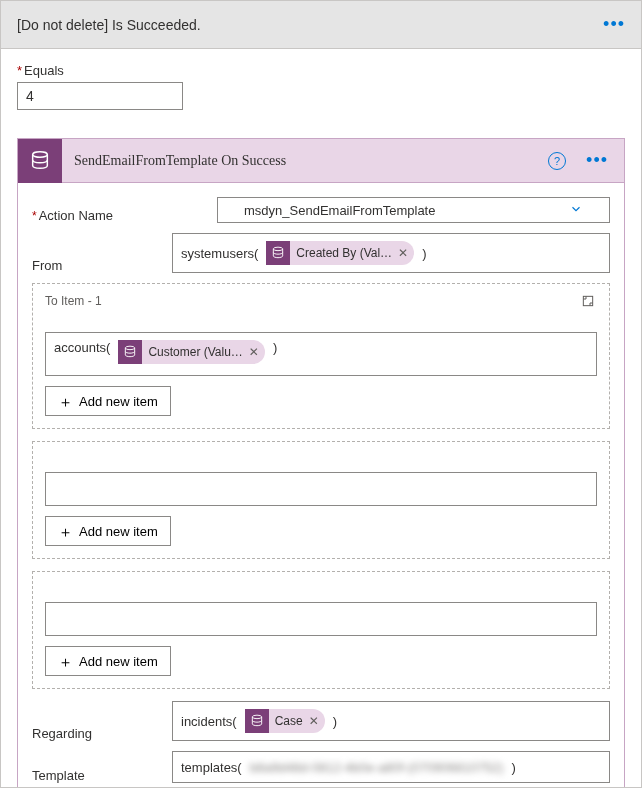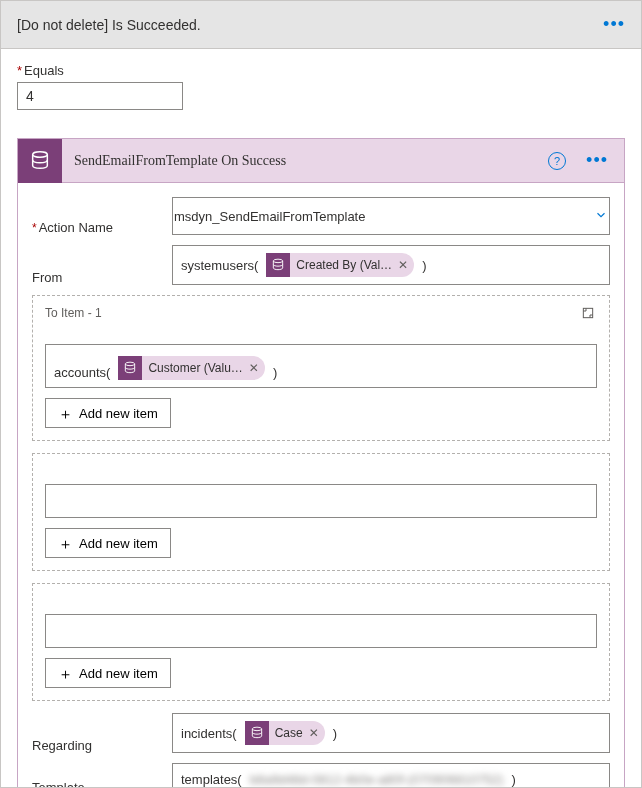--- a/index.html
+++ b/index.html
@@ -45,23 +45,24 @@
   .action-header-title { flex: 1; padding-left: 12px; font-size: 14px; font-weight: 400; color: #323130; font-family: Liberation Serif, serif; }
   .action-header-right { display: flex; align-items: center; gap: 16px; padding-right: 12px; }
   .help-icon { width: 18px; height: 18px; border: 1.5px solid #0078d4; border-radius: 50%; color: #0078d4; font-size: 11px; display: flex; align-items: center; justify-content: center; cursor: pointer; }
 
   .action-body { padding: 14px 14px 14px 14px; }
   .field-row { display: flex; align-items: flex-end; margin-bottom: 10px; }
   .field-label { width: 140px; padding-top: 7px; font-size: 13px; color: #323130; flex-shrink: 0; }
   .field-label .req-star { font-size: 12px; }
   .field-control { flex: 1; }
   .select-box {
-    height: 38px; border: 1px solid #8a8886; display: flex; align-items: center;
-    justify-content: space-between; padding: 0 1px; cursor: pointer; font-size: 13px;
+    height: 26px; border: 1px solid #8a8886; display: flex; align-items: center;
+    justify-content: space-between; padding: 0 26px; cursor: pointer; font-size: 13px;
     background: #fff;
+    margin-left: 45px;
   }
   .select-chevron { color: #0078d4; }
   .text-expr-box {
     min-height: 32px; border: 1px solid #8a8886; display: flex; align-items: center;
     flex-wrap: wrap; padding: 7px 8px; background: #fff; gap: 8px;
     font-size: 13px;
   }
   .blurred { filter: blur(3px); color:#8a8886; user-select: none; }
 
   .token-pill {
@@ -85,21 +86,21 @@
     padding: 10px 12px 12px 12px;
     margin-bottom: 12px;
     position: relative;
   }
   .dashed-group-title { font-size: 12px; color: #605e5c; margin-bottom: 6px; display: flex; justify-content: space-between; align-items: flex-start; text-align: right; }
   .collapse-icon {
     width: 18px; height: 18px; display: flex; align-items: center; justify-content: center;
     cursor: pointer; position: relative; top: -2px;
   }
 
-  .dashed-group .text-expr-box { min-height: 44px; align-items: flex-end; margin-top: 20px; }
+  .dashed-group .text-expr-box { min-height: 44px; align-items: flex-start; margin-top: 20px; }
   .dashed-group .text-expr-box.empty { min-height: 34px; }
 
   .add-item-btn {
     margin-top: 10px;
     height: 30px; border: 1px solid #8a8886; background: #fff;
     display: inline-flex; align-items: center; gap: 6px; padding: 0 12px;
     font-size: 13px; cursor: pointer;
   }
   .plus { font-size: 15px; line-height: 1; }
 

